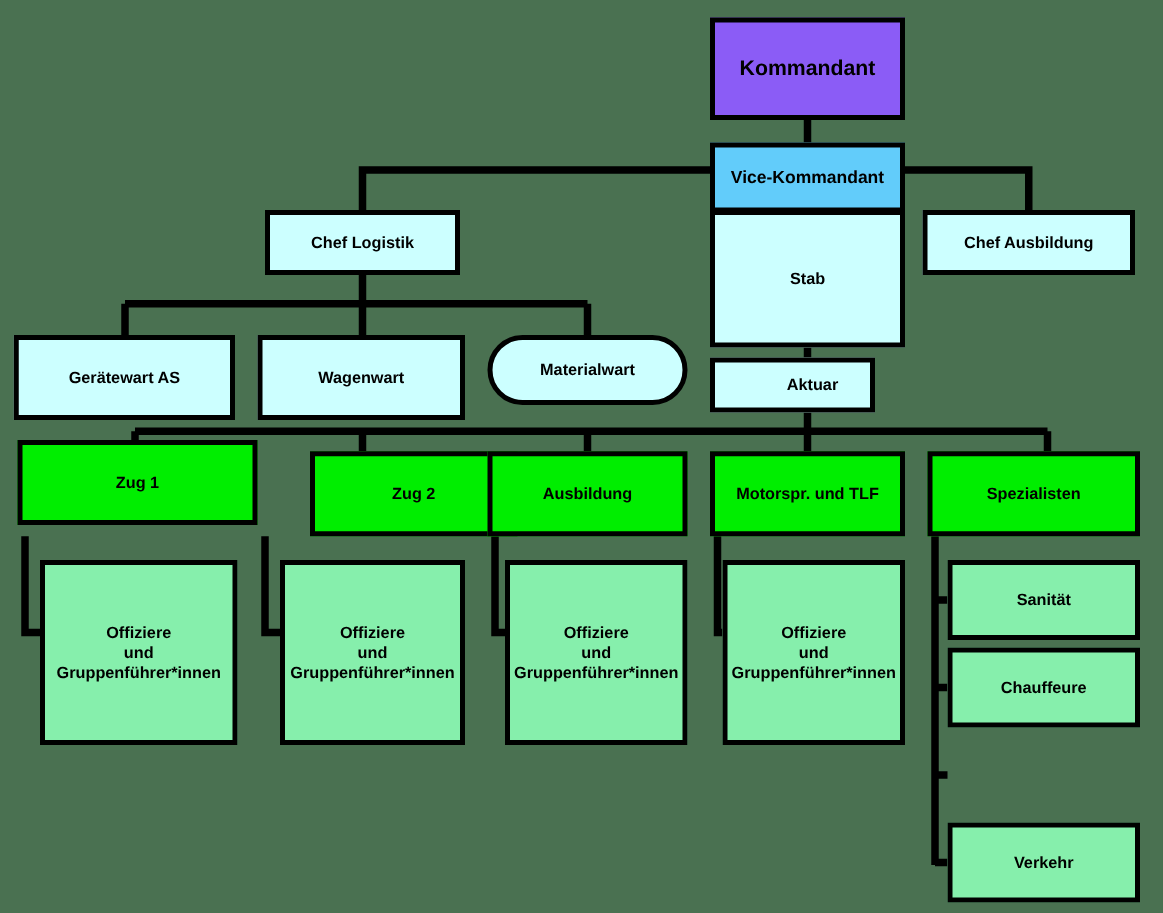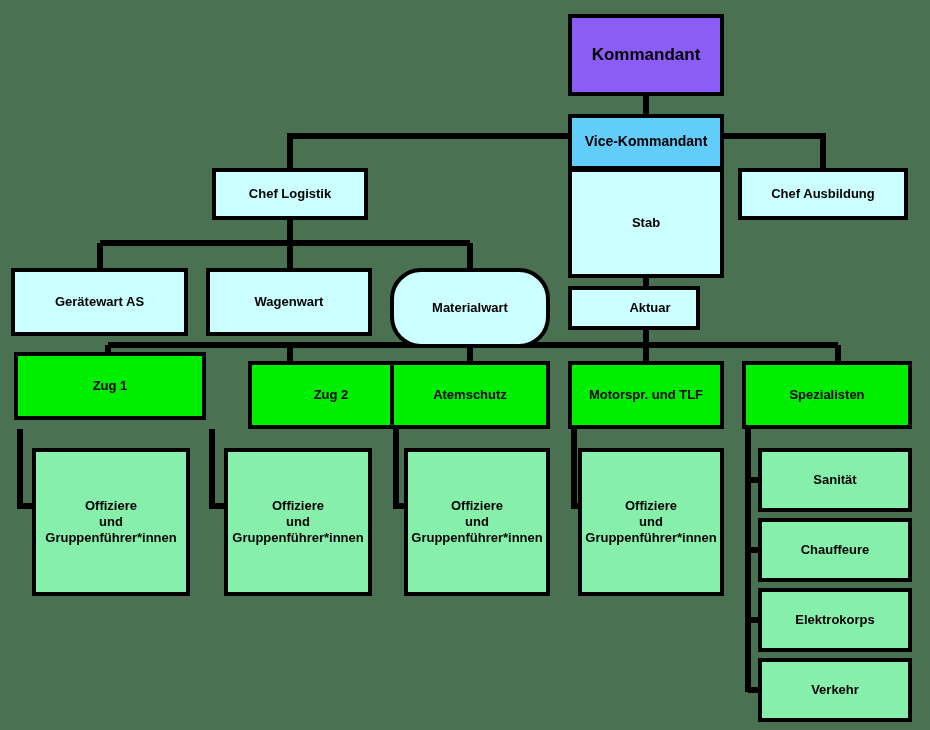--- a/index.html
+++ b/index.html
@@ -106,31 +106,31 @@
     </div>
     <div class="node lvl-cyan" style="left: 568px; top: 286px; width: 132px; height: 44px; padding-left: 32px;">
       <span>Aktuar</span>
     </div>
     <div class="node lvl-cyan" style="left: 11px; top: 268px; width: 177px; height: 68px;">
       <span>Gerätewart AS</span>
     </div>
     <div class="node lvl-cyan" style="left: 206px; top: 268px; width: 166px; height: 68px;">
       <span>Wagenwart</span>
     </div>
-    <div class="node lvl-cyan" style="left: 390px; top: 268px; width: 160px; height: 80px; border-radius: 31px;">
+    <div class="node lvl-cyan" style="left: 390px; top: 268px; width: 160px; height: 56px; border-radius: 31px;">
       <span>Materialwart</span>
     </div>
     <div class="node lvl-green" style="left: 14px; top: 352px; width: 192px; height: 68px;">
       <span>Zug 1</span>
     </div>
     <div class="node lvl-green" style="left: 206px; top: 361px; width: 166px; height: 68px; margin-left: 42px;">
       <span>Zug 2</span>
     </div>
     <div class="node lvl-green" style="left: 390px; top: 361px; width: 160px; height: 68px;">
-      <span>Atemschutz</span>
+      <span>Ausbildung</span>
     </div>
     <div class="node lvl-green" style="left: 568px; top: 361px; width: 156px; height: 68px;">
       <span>Motorspr. und TLF</span>
     </div>
     <div class="node lvl-green" style="left: 742px; top: 361px; width: 170px; height: 68px;">
       <span>Spezialisten</span>
     </div>
     <div class="node lvl-lgreen" style="left: 32px; top: 448px; width: 158px; height: 148px;">
       <span>Offiziere
 und
@@ -150,19 +150,16 @@
       <span>Offiziere
 und
 Gruppenführer*innen</span>
     </div>
     <div class="node lvl-lgreen" style="left: 758px; top: 448px; width: 154px; height: 64px;">
       <span>Sanität</span>
     </div>
     <div class="node lvl-lgreen" style="left: 758px; top: 518px; width: 154px; height: 64px;">
       <span>Chauffeure</span>
     </div>
-    <div class="node lvl-lgreen" style="left: 758px; top: 588px; width: 154px; height: 64px;">
-      <span>Elektrokorps</span>
-    </div>
     <div class="node lvl-lgreen" style="left: 758px; top: 658px; width: 154px; height: 64px;">
       <span>Verkehr</span>
     </div>
   </div>
 
 </body></html>

